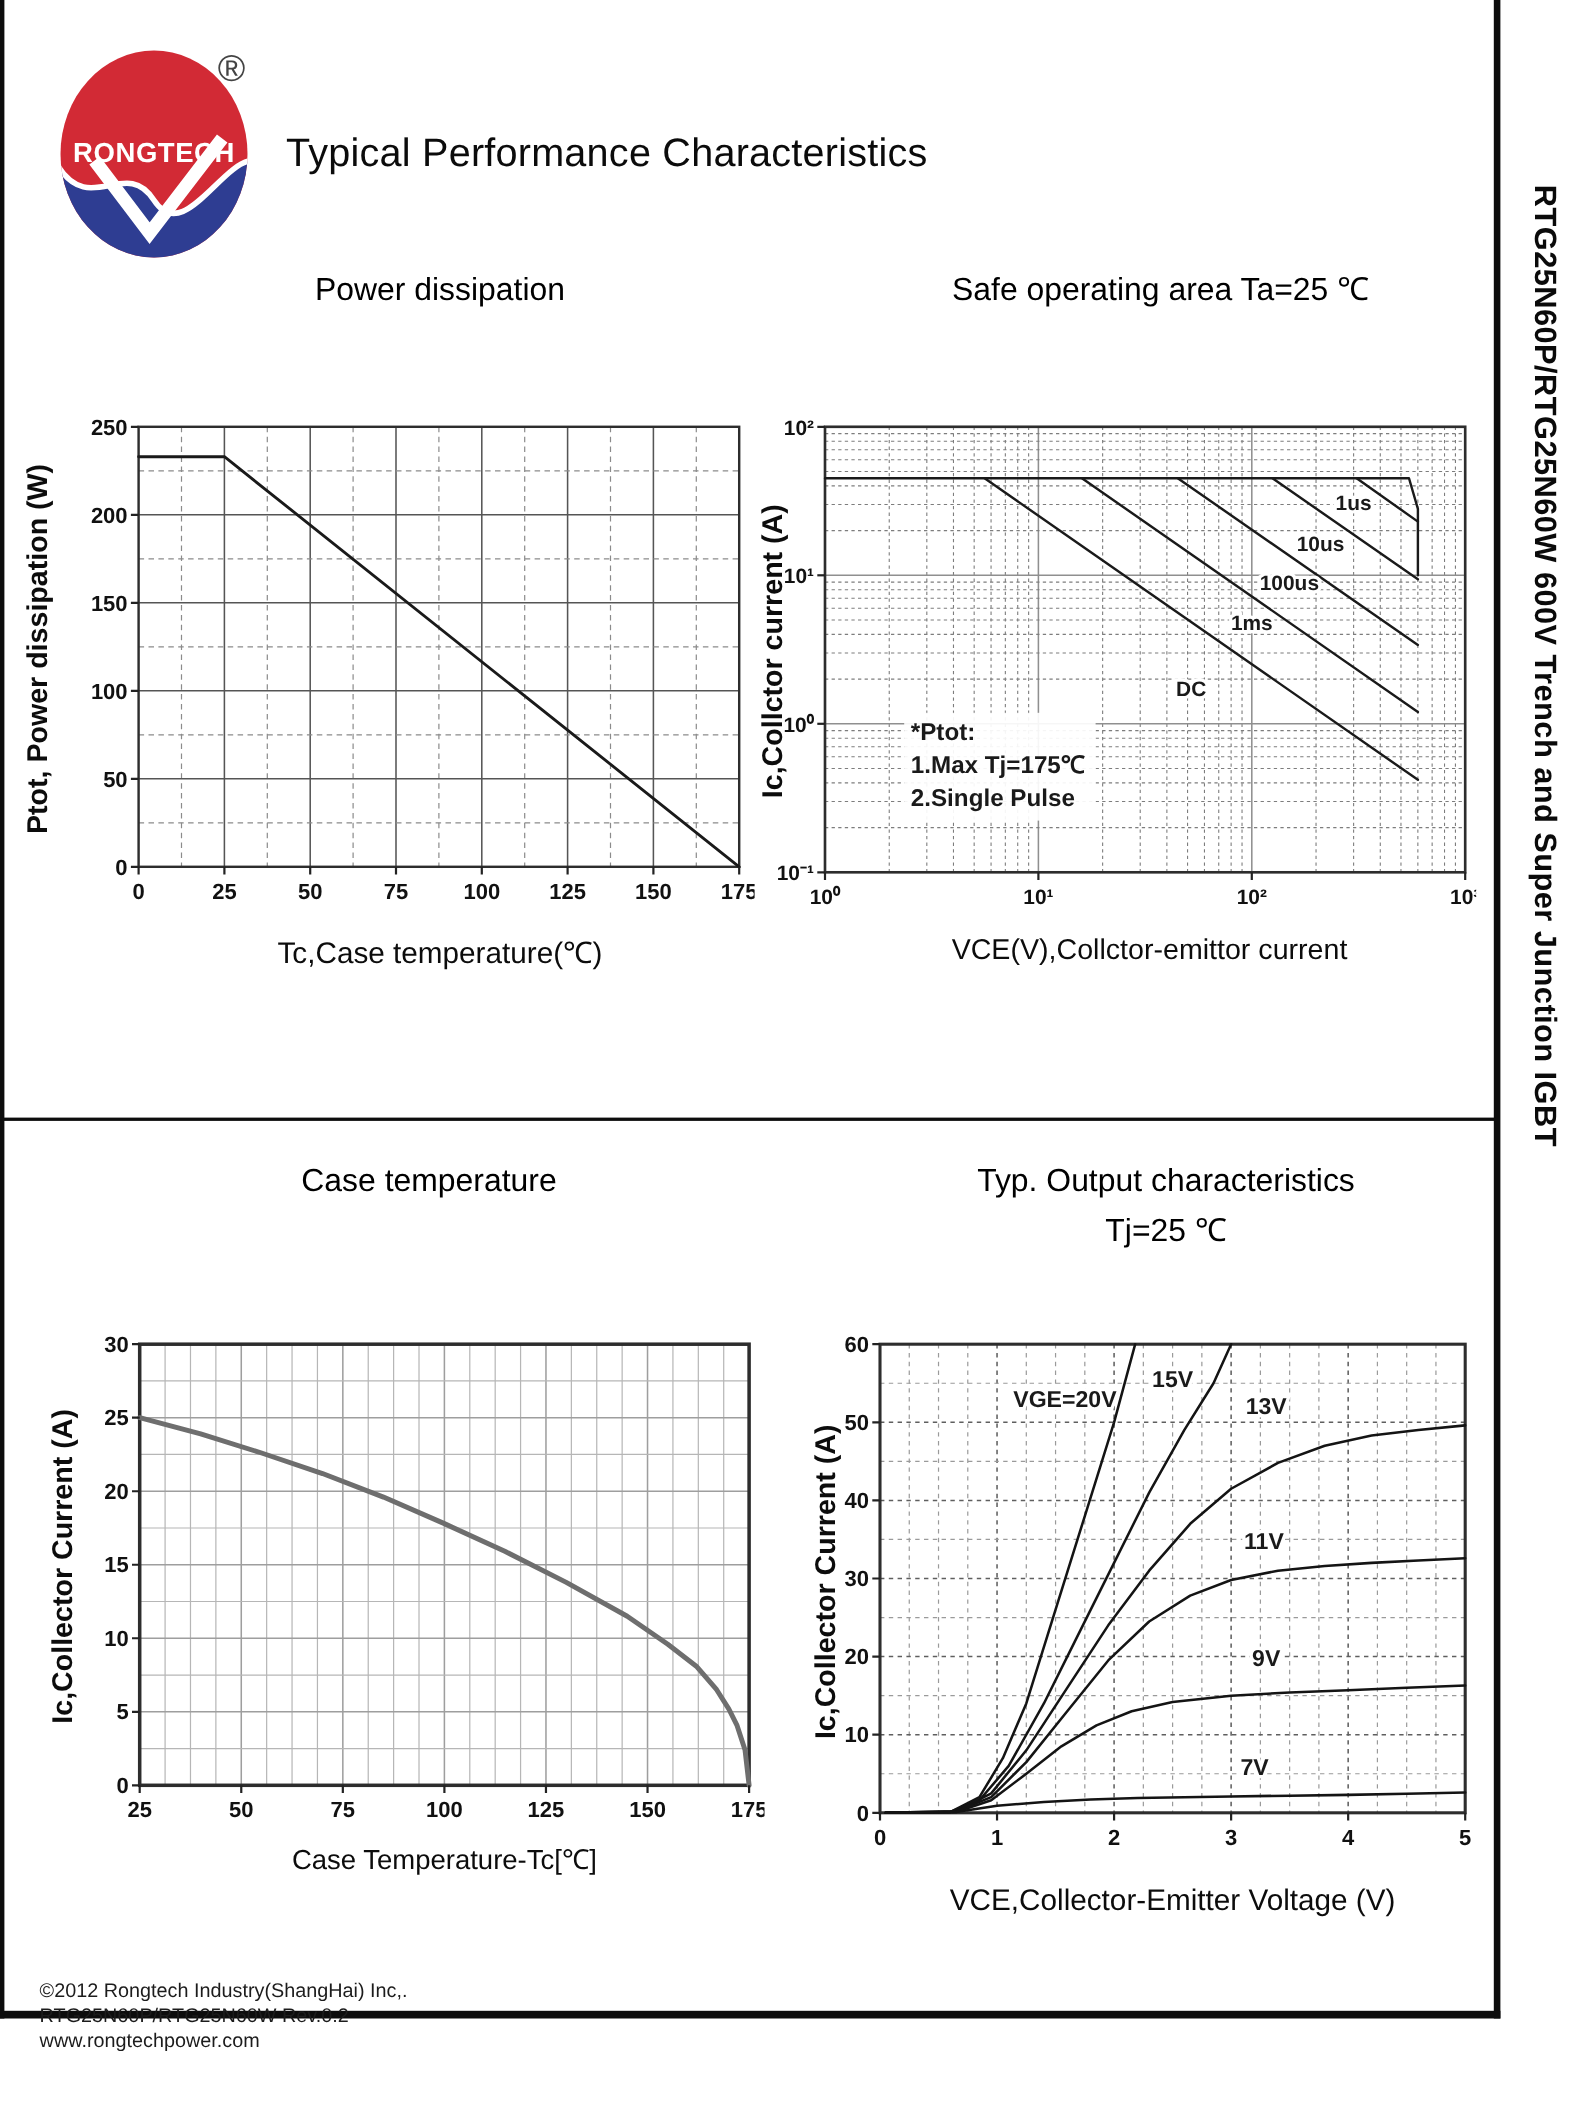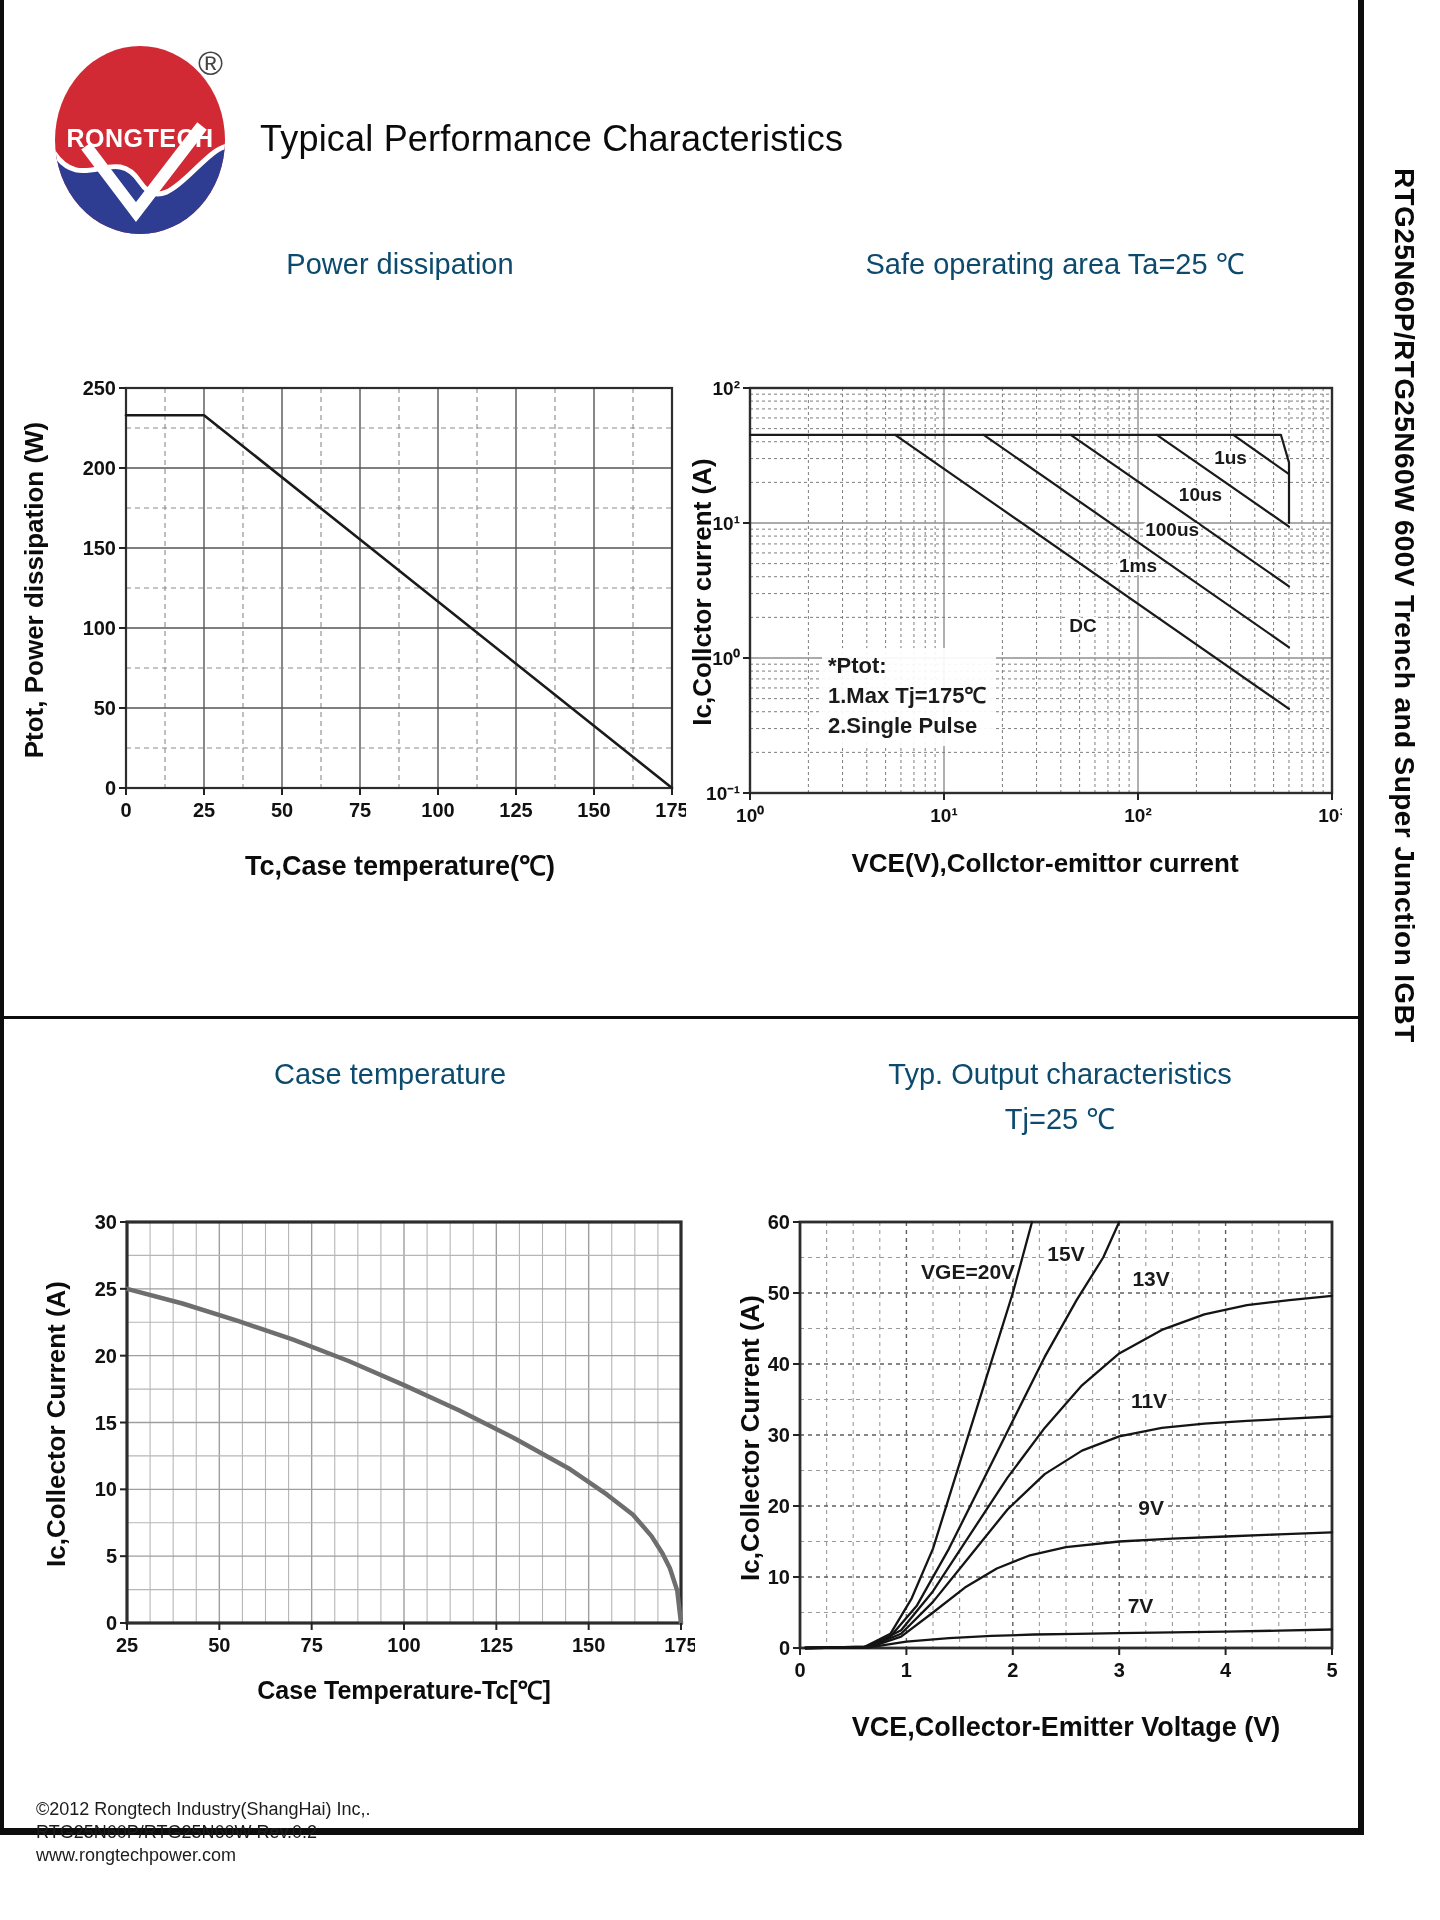--- a/index.html
+++ b/index.html
@@ -3,22 +3,22 @@
 <meta charset="utf-8">
 <title>Datasheet</title>
 <style>
   html,body{margin:0;padding:0;background:#fff;}
   .page{position:relative;width:1440px;height:1920px;background:#ffffff;
         font-family:"Liberation Sans",sans-serif;color:#111;overflow:hidden;}
   .abs{position:absolute;}
   .rule{position:absolute;background:#0d0d0d;}
   .title-main{position:absolute;left:260px;top:118px;font-size:36px;font-weight:normal;color:#0b0b0b;letter-spacing:0.2px;z-index:3;}
   .regmark{position:absolute;left:198px;top:44px;font-size:34px;color:#444;z-index:3;}
-  .chart-title{position:absolute;text-align:center;font-size:29px;color:#0c4a6e;line-height:45px;z-index:3;}
-  .xlab{position:absolute;text-align:center;font-weight:bold;color:#0c0c0c;z-index:3;}
+  .chart-title{position:absolute;text-align:center;font-size:29px;color:#000000;line-height:45px;z-index:3;}
+  .xlab{position:absolute;text-align:center;font-weight:normal;color:#0c0c0c;z-index:3;}
   .ylab{position:absolute;width:420px;height:34px;text-align:center;font-weight:bold;color:#0c0c0c;
         transform:rotate(-90deg);z-index:3;}
   .sidebar-text{position:absolute;left:1440px;top:168px;width:1020px;height:72px;
         transform:rotate(90deg);transform-origin:0 0;font-size:28px;font-weight:bold;
         line-height:72px;color:#0a0a0a;letter-spacing:0.4px;z-index:2;}
   .soa-notes{position:absolute;left:822px;top:648px;z-index:5;background:rgba(255,255,255,0.92);
         padding:3px 10px 5px 6px;font-size:22px;font-weight:600;line-height:30px;color:#1a1a1a;}
   .soa-notes span{display:block;}
   .footer{position:absolute;left:36px;top:1798px;font-size:18px;line-height:23px;color:#1c1c1c;z-index:3;}
   .footer div{white-space:nowrap;}

